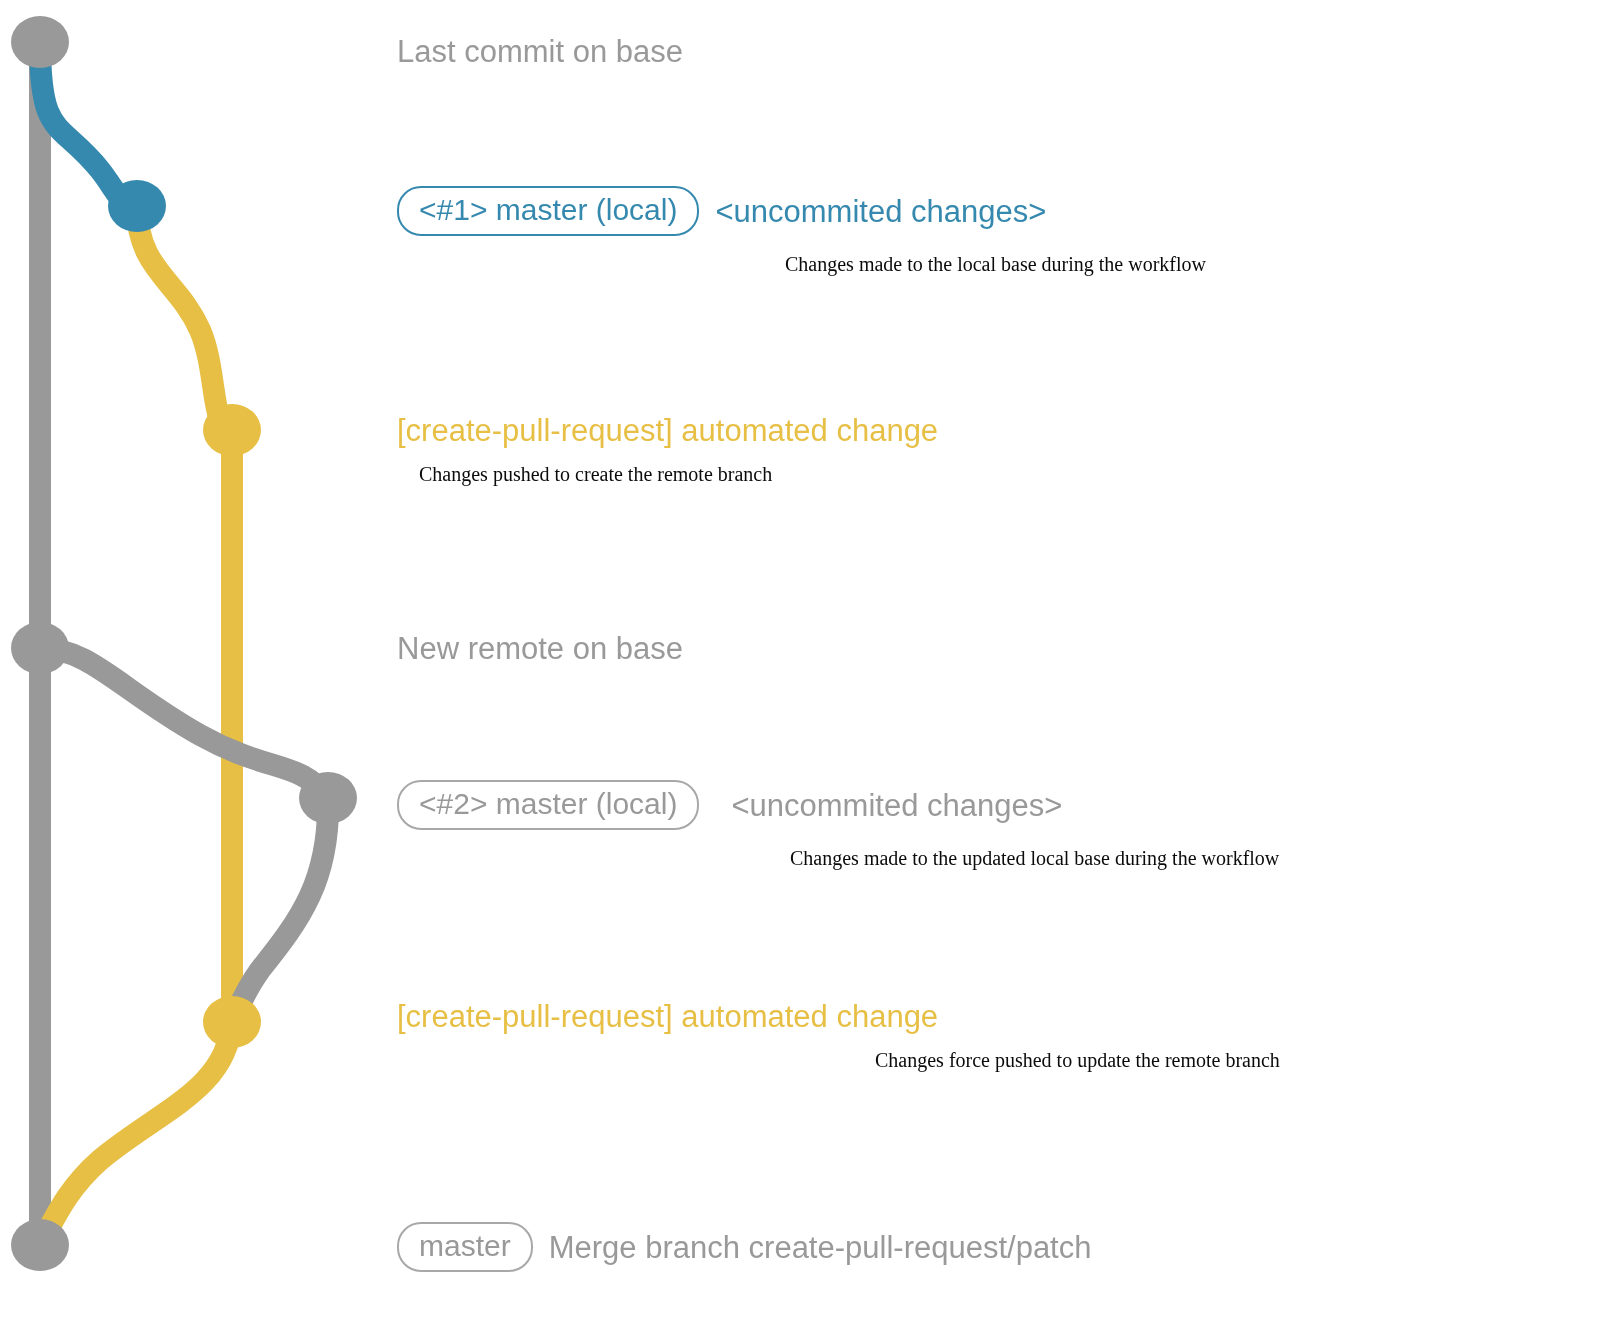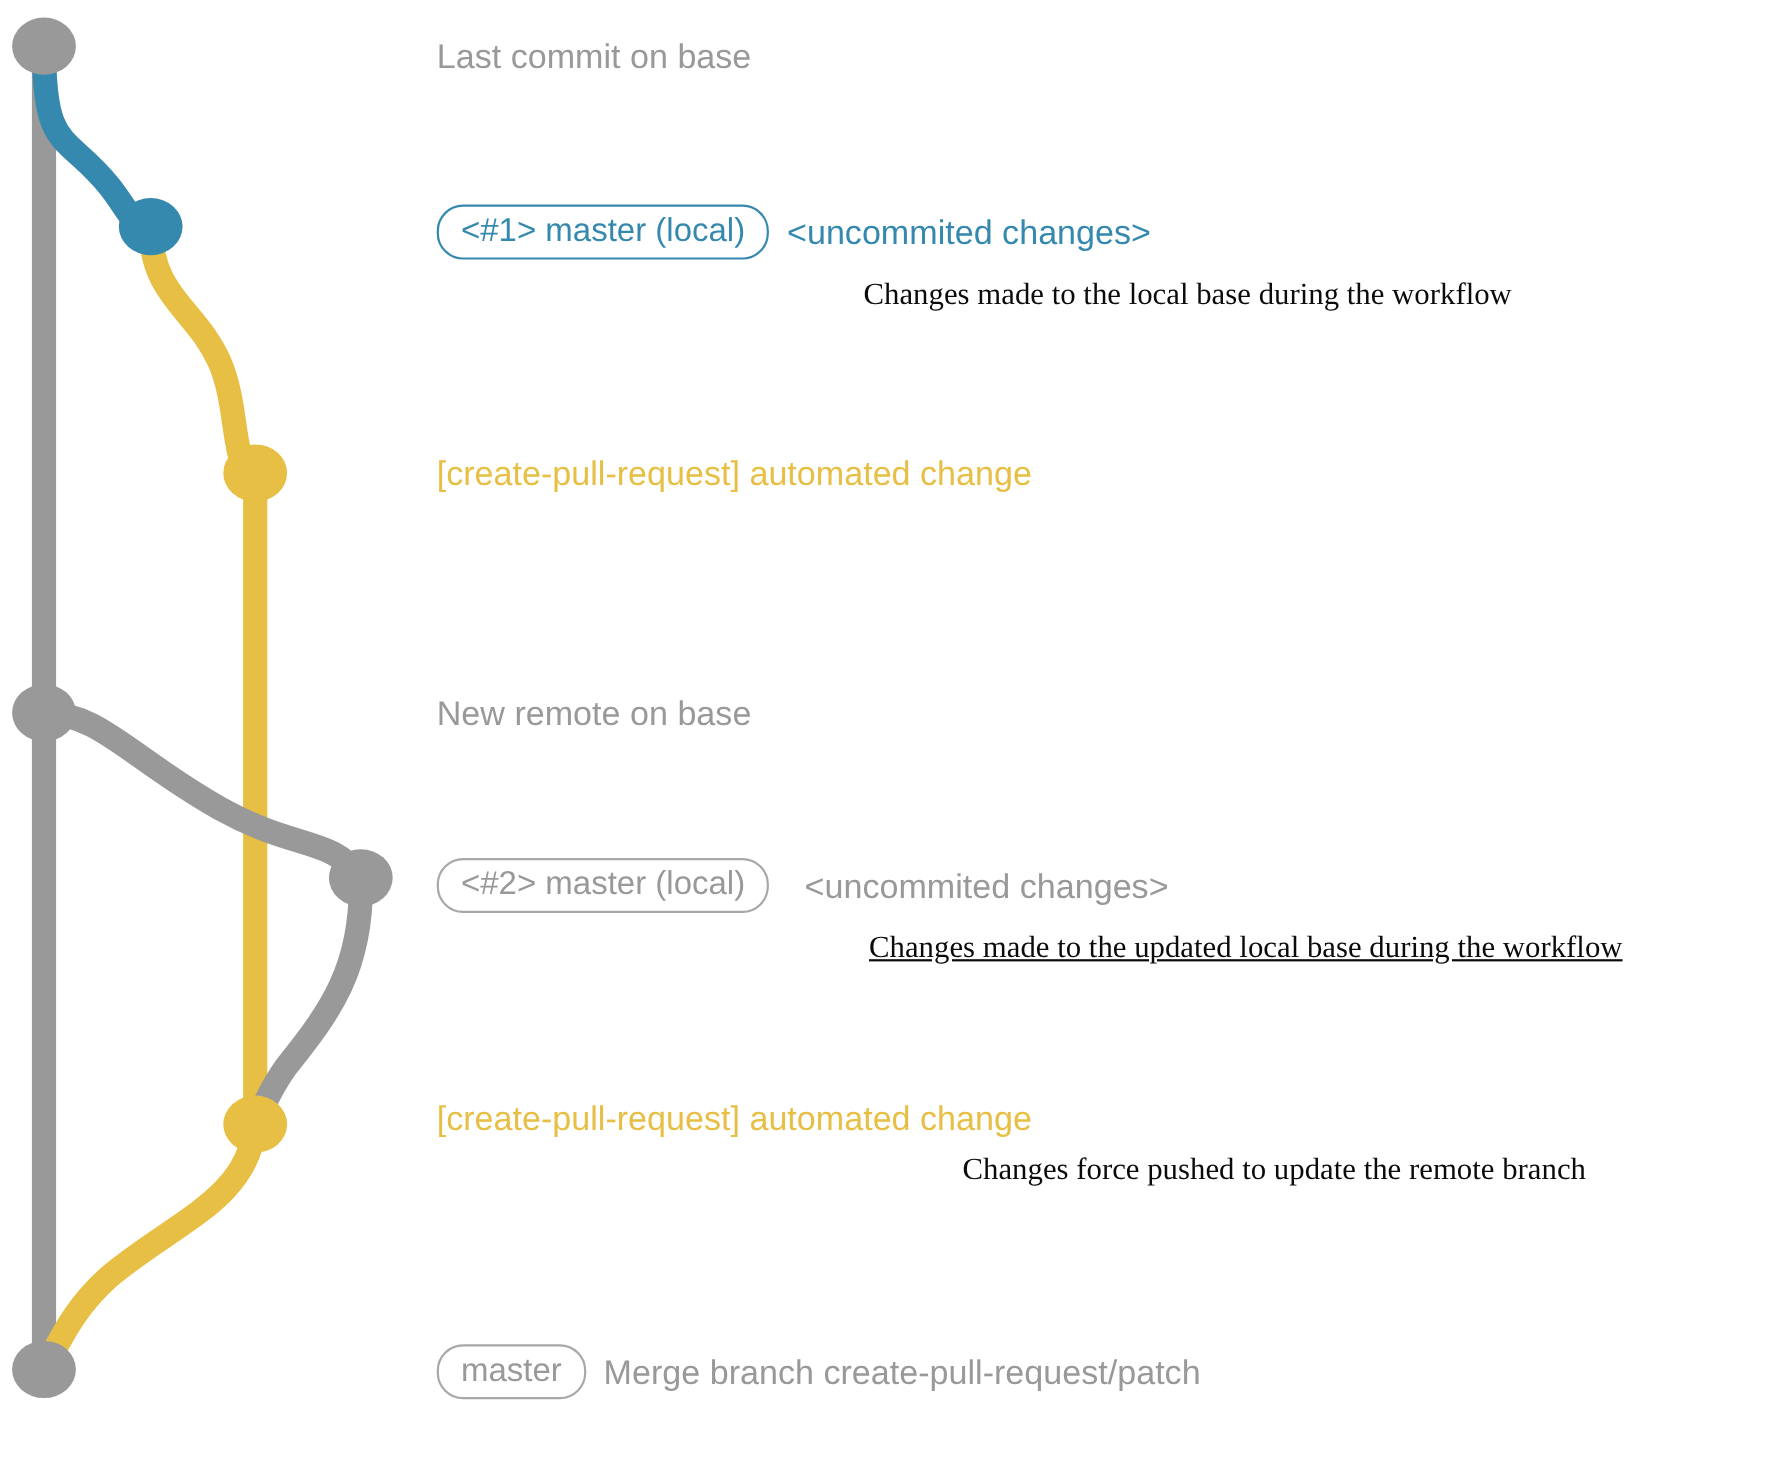--- a/index.html
+++ b/index.html
@@ -67,28 +67,28 @@
     color: #999999;
   }
   .headline.blue { color: #3689ae; }
   .headline.yellow { color: #e7bf44; }
   .headline.gray { color: #999999; }
 
   .pill + .headline { margin-left: 16px; }
 
   .subtext {
     font-family: "Liberation Serif", serif;
-    font-size: 28px;
+    font-size: 20px;
     line-height: 1;
     color: #0b0b0b;
     margin-top: 18px;
   }
   .subtext.indent-a { margin-left: 388px; }
   .subtext.indent-b { margin-left: 22px; }
-  .subtext.indent-c { margin-left: 393px; text-decoration: underline; }
+  .subtext.indent-c { margin-left: 393px; }
   .subtext.indent-d { margin-left: 478px; }
 </style>
 </head>
 <body>
 
 <div id="page">
 
   <div id="graph-layer">
     <svg id="graph-svg" width="420" height="1344" viewBox="0 0 420 1344" xmlns="http://www.w3.org/2000/svg">
 
@@ -124,20 +124,21 @@
     <div class="row-stack" style="left:397px; top:186px;">
       <div style="display:flex; align-items:center;">
         <span class="pill blue">&lt;#1&gt; master (local)</span>
         <span class="headline blue">&lt;uncommited changes&gt;</span>
       </div>
       <div class="subtext indent-a">Changes made to the local base during the workflow</div>
     </div>
 
     <div class="row-stack" style="left:397px; top:415px;">
       <span class="headline yellow">[create-pull-request] automated change</span>
+      <div class="subtext indent-b">Changes pushed to create the remote branch</div>
     </div>
 
     <div class="row" style="left:397px; top:633px;">
       <span class="headline gray">New remote on base</span>
     </div>
 
     <div class="row-stack" style="left:397px; top:780px;">
       <div style="display:flex; align-items:center;gap:16px;">
         <span class="pill gray">&lt;#2&gt; master (local)</span>
         <span class="headline gray">&lt;uncommited changes&gt;</span>

